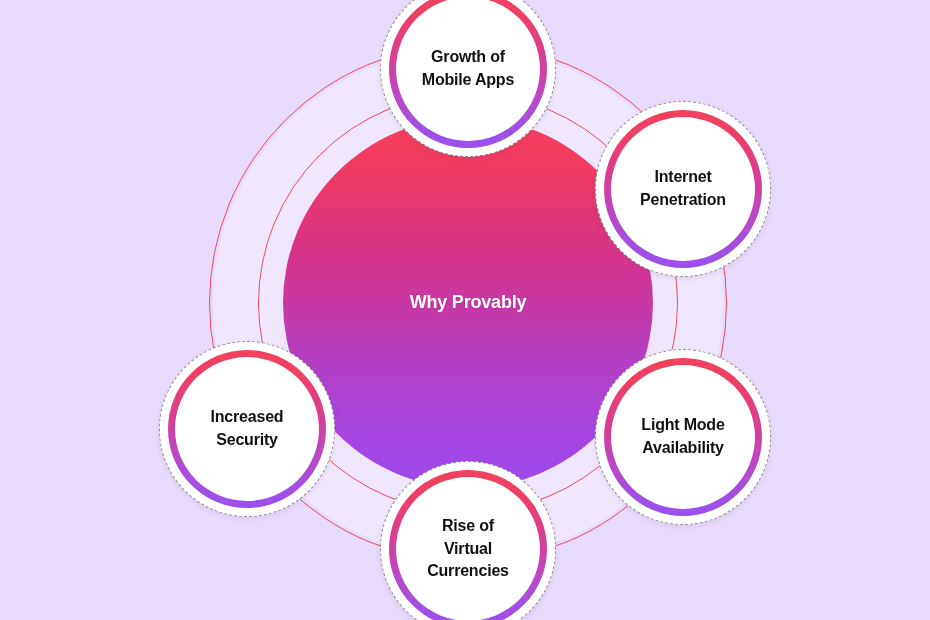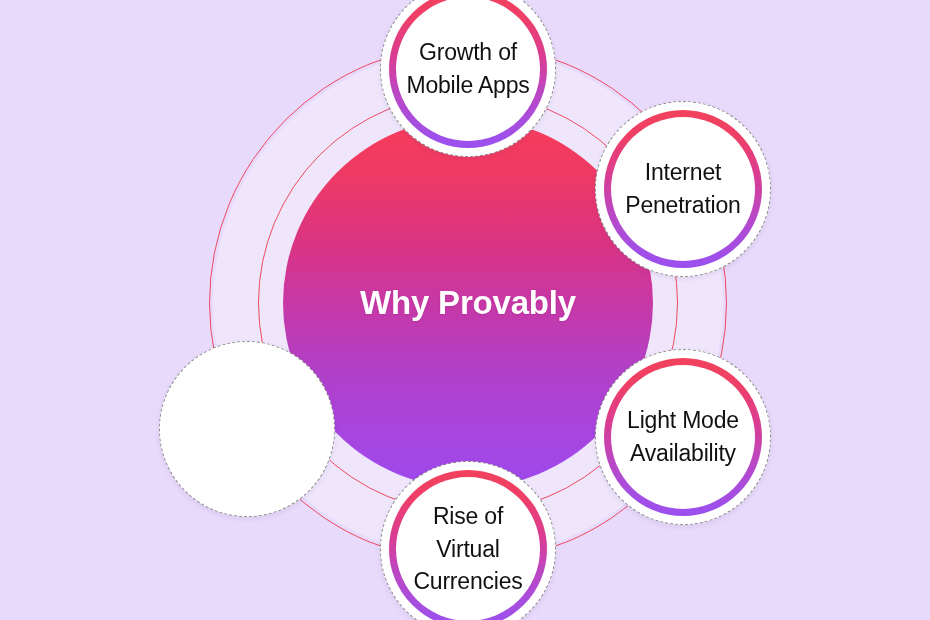--- a/index.html
+++ b/index.html
@@ -48,21 +48,21 @@
         #a845de 84%,
         #9d49ec 100%);
     display: flex;
     flex-direction: column;
     align-items: center;
     justify-content: center;
     text-align: center;
   }
   .hub-title {
     color: #ffffff;
-    font-size: 33px;
+    font-size: 18px;
     font-weight: bold;
     line-height: 1.42;
     letter-spacing: -0.2px;
     white-space: nowrap;
     text-shadow: 0 1px 2px rgba(120, 20, 90, 0.18);
   }
 
   
   .node {
     position: absolute;
@@ -102,22 +102,22 @@
     border-radius: 50%;
     background: #ffffff;
     display: flex;
     align-items: center;
     justify-content: center;
     text-align: center;
     box-sizing: border-box;
   }
   .node-label {
     color: #111111;
-    font-size: 23px;
-    font-weight: normal;
+    font-size: 16px;
+    font-weight: bold;
     line-height: 1.42;
     letter-spacing: -0.2px;
     padding: 0 6px;
     white-space: pre-line;
   }
 </style>
 </head>
 <body>
 
 <div id="infographic">
@@ -166,16 +166,22 @@
       <div class="node-inner">
         <div class="node-label">Rise of
 Virtual
 Currencies</div>
       </div>
     </div>
   </div>
 
   <div class="node" style="left:159px; top:341px;">
     <div class="node-halo"></div>
+    <div class="node-ring">
+      <div class="node-inner">
+        <div class="node-label">Increased
+Security</div>
+      </div>
+    </div>
   </div>
 
 
 </div>
 
 </body></html>

